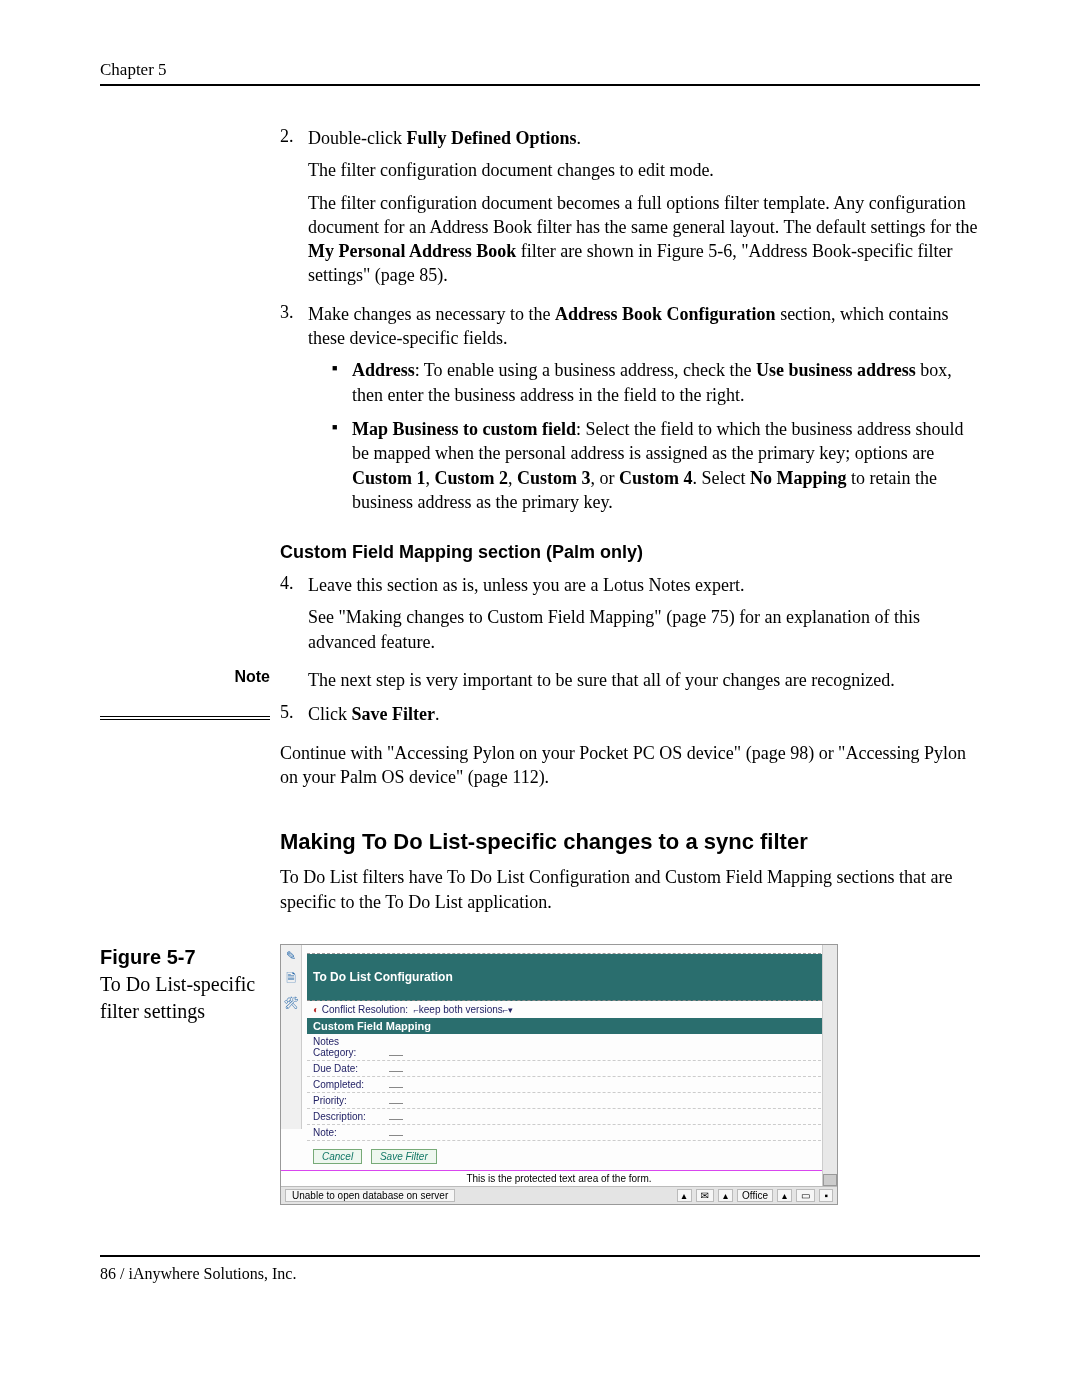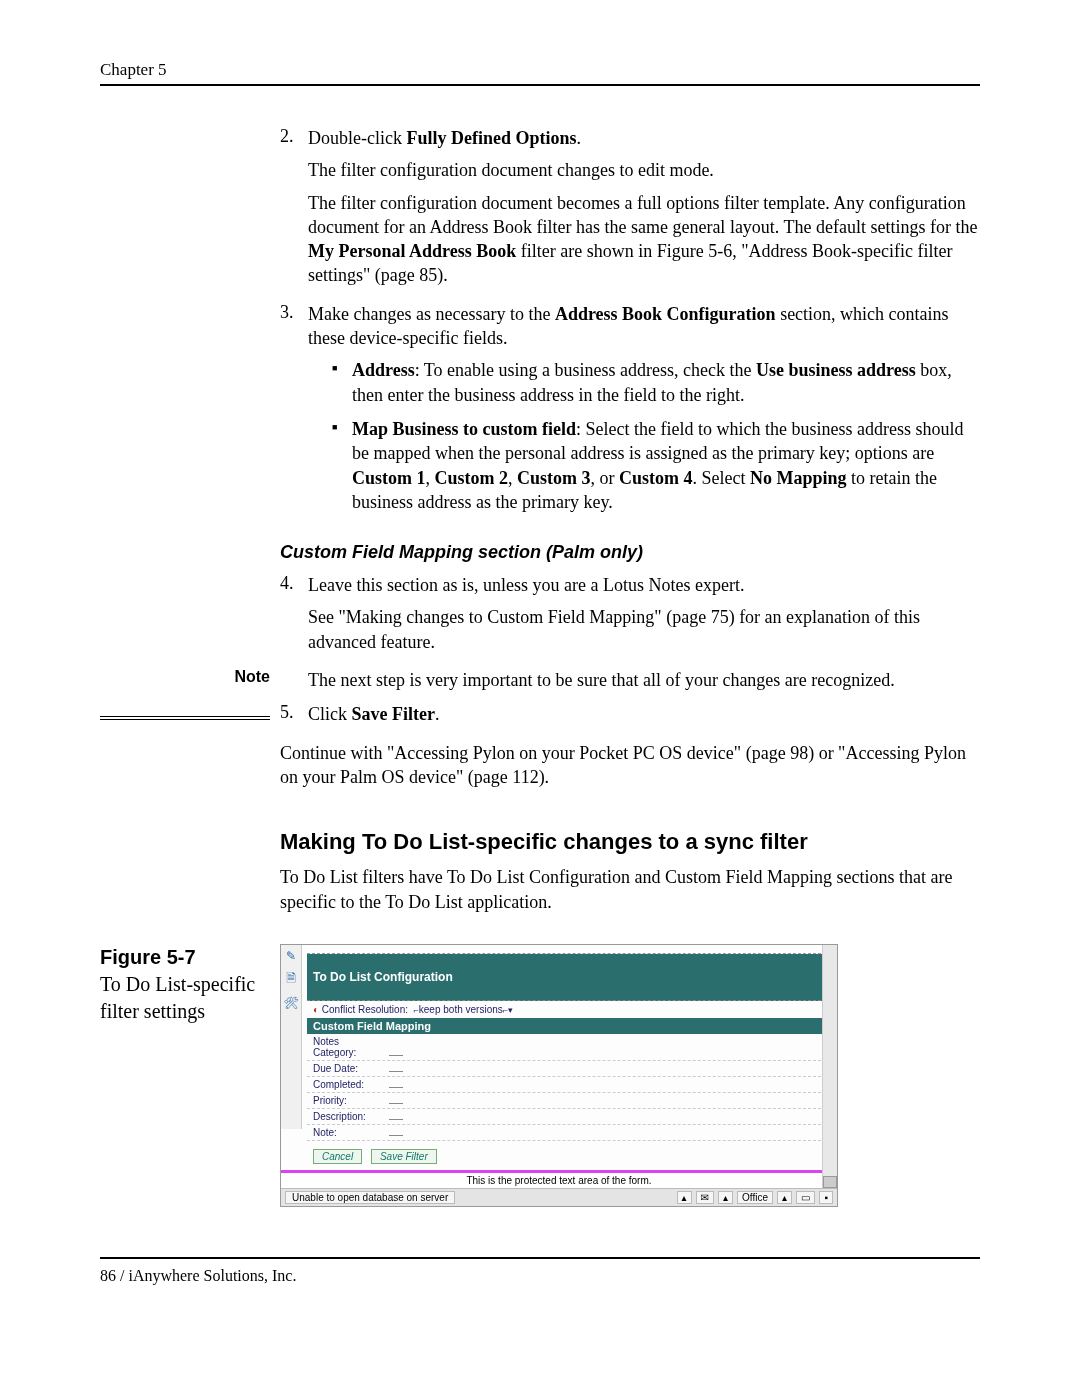--- a/index.html
+++ b/index.html
@@ -61,21 +61,20 @@
   .bullet-item::before {
     content: "■";
     position: absolute;
     left: 0;
     top: 4px;
     font-size: 9px;
   }
   .subhead {
     font-family: Arial, Helvetica, sans-serif;
     font-weight: bold;
-    font-style: italic;
     font-size: 18px;
     margin: 18px 0 10px 0;
   }
   .note-row {
     position: relative;
     margin-top: 6px;
   }
   .note-label {
     position: absolute;
     left: -180px;
@@ -207,21 +206,21 @@
     right: 0; top: 0; bottom: 18px;
     width: 14px;
     background: #e8e8e8;
     border-left: 1px solid #ccc;
   }
   .ss-scroll-thumb { position:absolute; bottom:0; width:100%; height:12px; background:#ccc; border:1px solid #999; box-sizing:border-box; }
   .ss-protected {
     text-align: center;
     font-size: 10px;
     background: #fff;
-    border-top: 3px solid #d946ef;
+    border-top: 1px solid #d946ef;
     padding: 2px 0;
     clear: both;
   }
   .ss-status {
     background: #e4e4e4;
     border-top: 1px solid #bbb;
     padding: 2px 4px;
     font-size: 10px;
     display: flex;
     align-items: flex-start;

